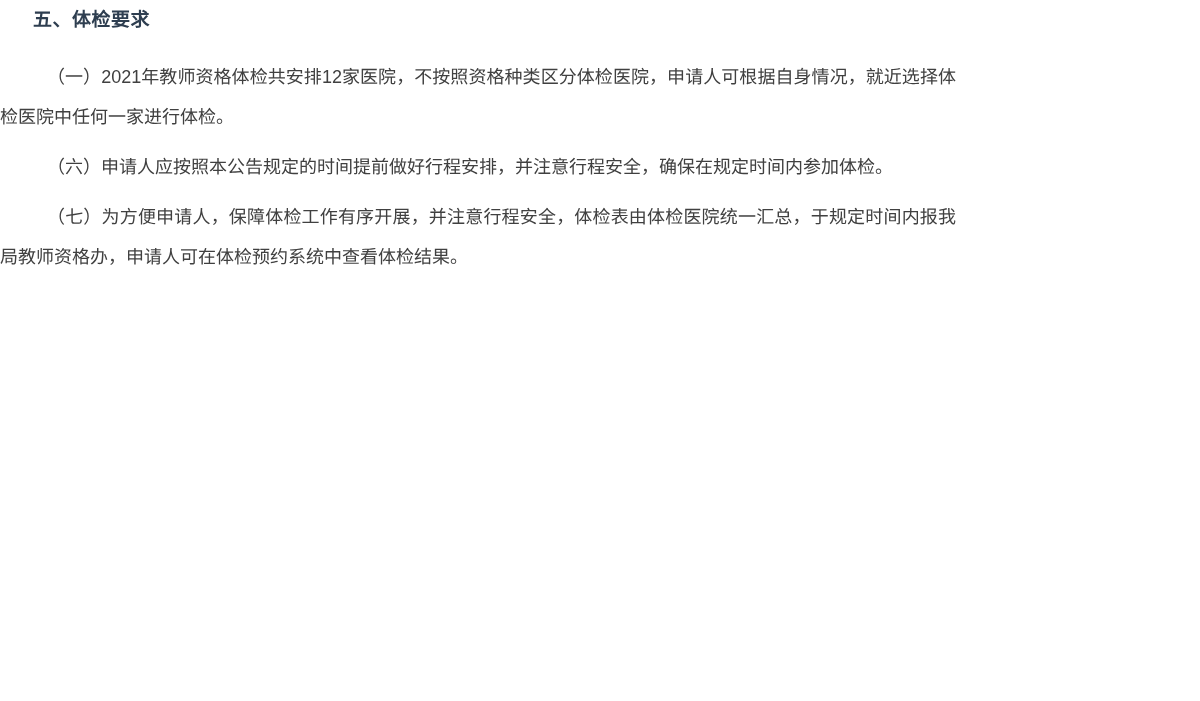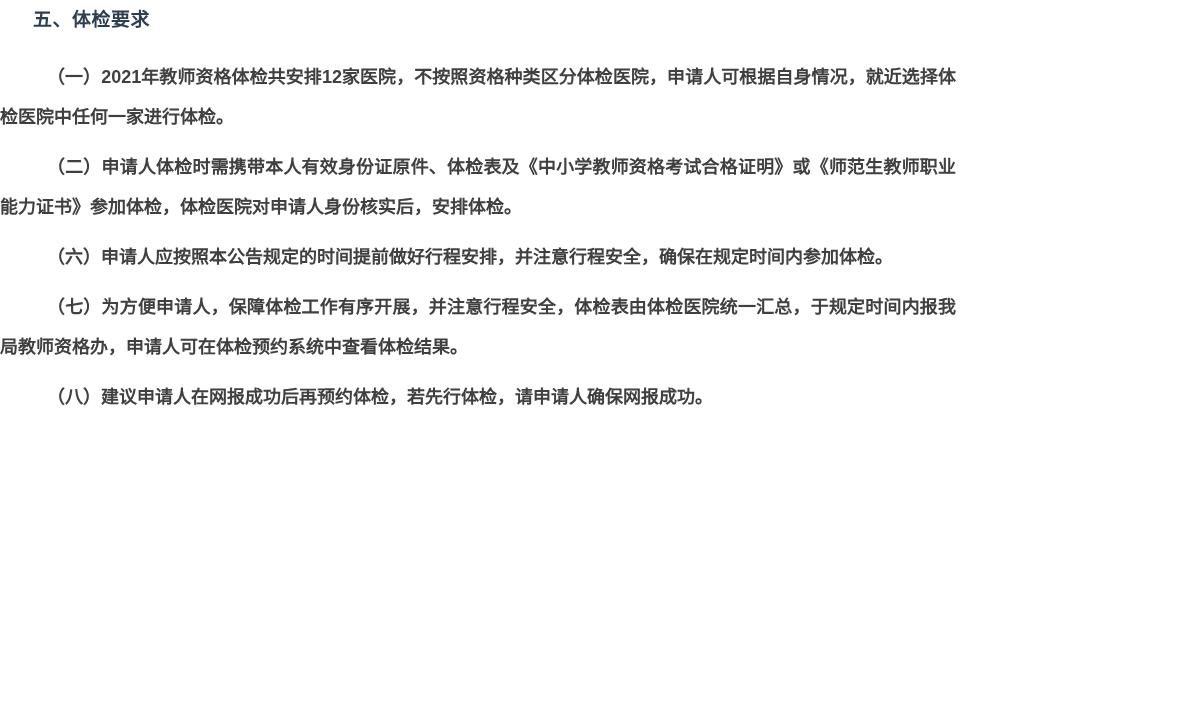--- a/index.html
+++ b/index.html
@@ -29,27 +29,24 @@
     letter-spacing: 0.5px;
   }
   .doc-paragraph {
     margin: 0 0 10px 0;
     font-size: 18px;
     line-height: 40px;
     color: #404040;
     text-indent: 47px;
     text-align: justify;
     text-justify: inter-ideograph;
-    font-weight: bold;
   }
 </style>
 </head>
 <body>
 
 <div class="doc">
   <h2 class="doc-heading">五、体检要求</h2>
 
   <p class="doc-paragraph">（一）2021年教师资格体检共安排12家医院，不按照资格种类区分体检医院，申请人可根据自身情况，就近选择体检医院中任何一家进行体检。</p>
-  <p class="doc-paragraph">（二）申请人体检时需携带本人有效身份证原件、体检表及《中小学教师资格考试合格证明》或《师范生教师职业能力证书》参加体检，体检医院对申请人身份核实后，安排体检。</p>
   <p class="doc-paragraph">（六）申请人应按照本公告规定的时间提前做好行程安排，并注意行程安全，确保在规定时间内参加体检。</p>
   <p class="doc-paragraph">（七）为方便申请人，保障体检工作有序开展，并注意行程安全，体检表由体检医院统一汇总，于规定时间内报我局教师资格办，申请人可在体检预约系统中查看体检结果。</p>
-  <p class="doc-paragraph">（八）建议申请人在网报成功后再预约体检，若先行体检，请申请人确保网报成功。</p>
 </div>
 
 </body></html>

